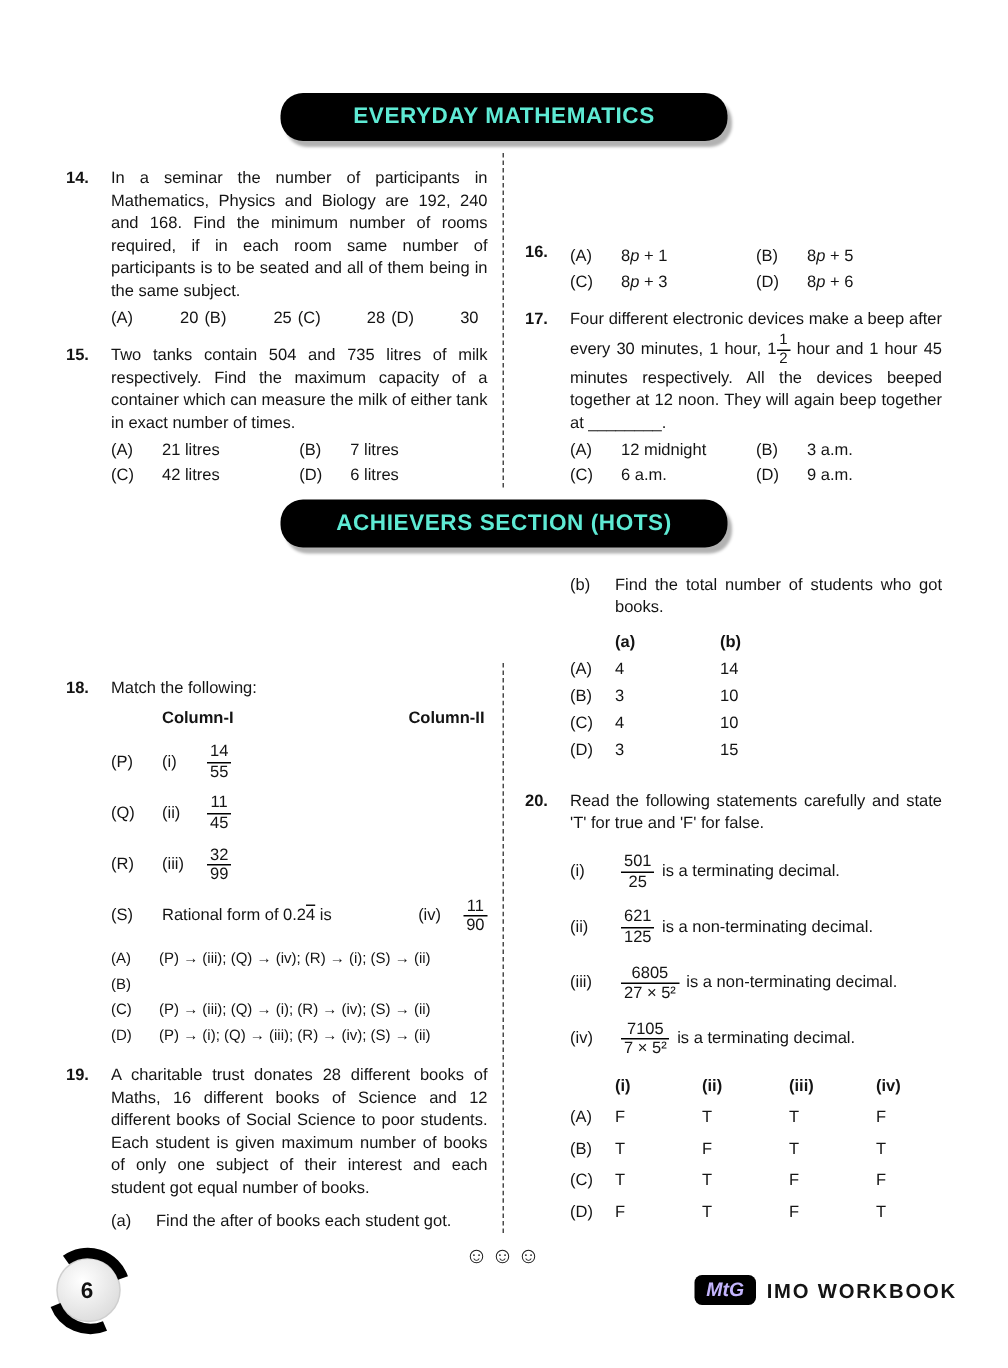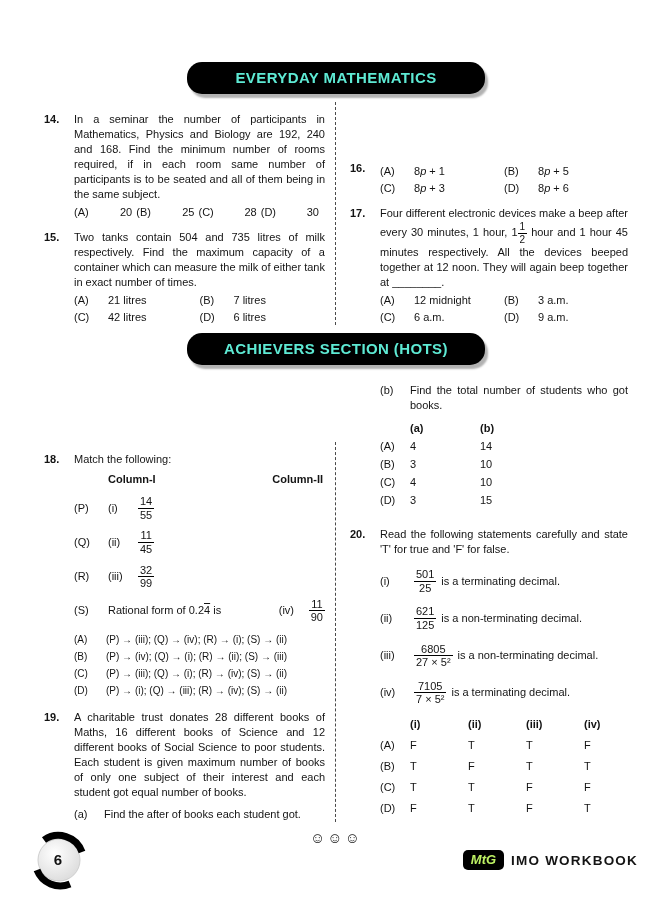--- a/index.html
+++ b/index.html
@@ -78,21 +78,21 @@
 
   
   .tf { margin-top:10px; }
   .tfrow { display:grid; grid-template-columns:30px 58px 58px 58px 58px; margin:6px 0; }
   .tfrow.header { font-weight:bold; }
 
   
   .smileys { text-align:center; font-size:15px; letter-spacing:2px; margin-top:4px; }
   .page-badge { position:absolute; left:30px; bottom:22px; width:60px; height:62px; }
   .brandline { position:absolute; right:34px; bottom:42px; display:flex; align-items:center; gap:7px; }
-  .mtg-box { background:#000; color:#bef264; font-weight:bold; font-style:italic; font-size:13px; padding:2px 8px 3px; border-radius:5px; }
+  .mtg-box { background:#000; color:#c4b5fd; font-weight:bold; font-style:italic; font-size:13px; padding:2px 8px 3px; border-radius:5px; }
   .wb-text { font-weight:bold; font-size:13.5px; letter-spacing:1.2px; }
 </style>
 </head>
 <body>
 
 <div class="page">
 
   <div class="banner">EVERYDAY MATHEMATICS</div>
 
   <div class="cols">
@@ -251,21 +251,20 @@
               </span>
           </div>
 
           <div class="maps">
             <div class="mapline">
                 <span class="olabel">(A)</span>
                 <span class="mapval">(P) → (iii); (Q) → (iv); (R) → (i); (S) → (ii)</span>
               </div>
             <div class="mapline">
                 <span class="olabel">(B)</span>
-                <span class="mapval">(P) → (iv); (Q) → (i); (R) → (ii); (S) → (iii)</span>
               </div>
             <div class="mapline">
                 <span class="olabel">(C)</span>
                 <span class="mapval">(P) → (iii); (Q) → (i); (R) → (iv); (S) → (ii)</span>
               </div>
             <div class="mapline">
                 <span class="olabel">(D)</span>
                 <span class="mapval">(P) → (i); (Q) → (iii); (R) → (iv); (S) → (ii)</span>
               </div>
           </div>

